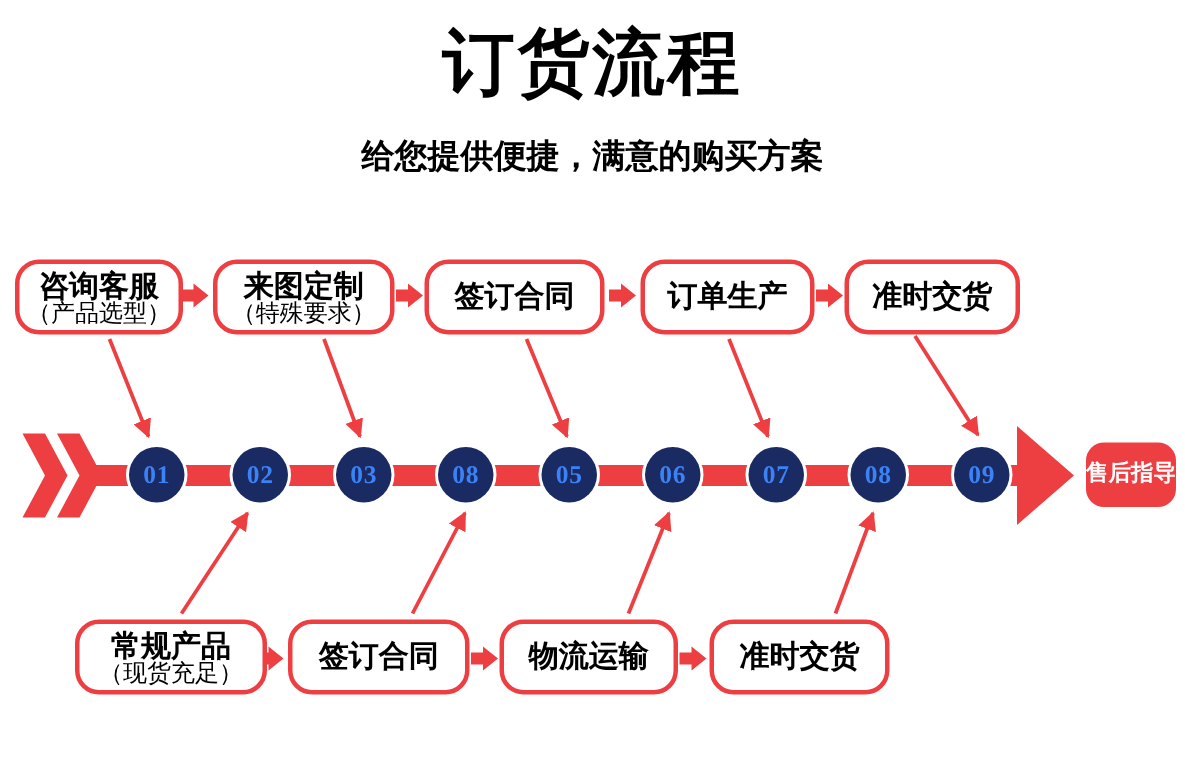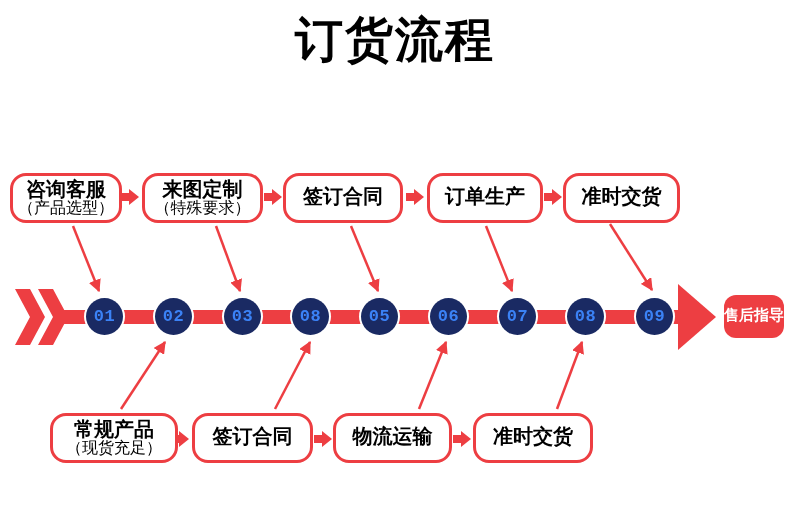--- a/index.html
+++ b/index.html
@@ -4,21 +4,21 @@
 <style>
   :root{
     --red:#ed3e42;
     --navy:#1a2a63;
   }
   html,body{margin:0;padding:0;background:#fff;}
   .canvas{
     position:relative;
     width:790px;height:519px;
     background:#ffffff;
-    font-family:Liberation Mono, monospace;
+    font-family:Liberation Serif, serif;
     color:#000;
     overflow:hidden;
   }
   .title{
     position:absolute;top:14px;left:0;width:100%;
     text-align:center;font-size:48px;font-weight:bold;line-height:58px;
     letter-spacing:2px;
   }
   .subtitle{
     position:absolute;top:90px;left:0;width:100%;
@@ -48,20 +48,21 @@
     display:flex;align-items:center;justify-content:center;
     z-index:2;
   }
 </style>
 </head>
 <body>
 
 <div class="canvas">
 
   <div class="title">订货流程</div>
+  <div class="subtitle">给您提供便捷，满意的购买方案</div>
 
   <svg class="overlay" width="790" height="519" viewBox="0 0 790 519">
     <defs>
       <marker id="ah" viewBox="0 0 10 10" refX="9" refY="5" markerWidth="5" markerHeight="5" orient="auto">
         <path d="M0,0 L10,5 L0,10 Z" fill="#ed3e42"></path>
       </marker>
     </defs>
 
     <g fill="#ed3e42">
       <path d="M15,289 L30,289 L45,317 L30,345 L15,345 L30,317 Z"></path>

